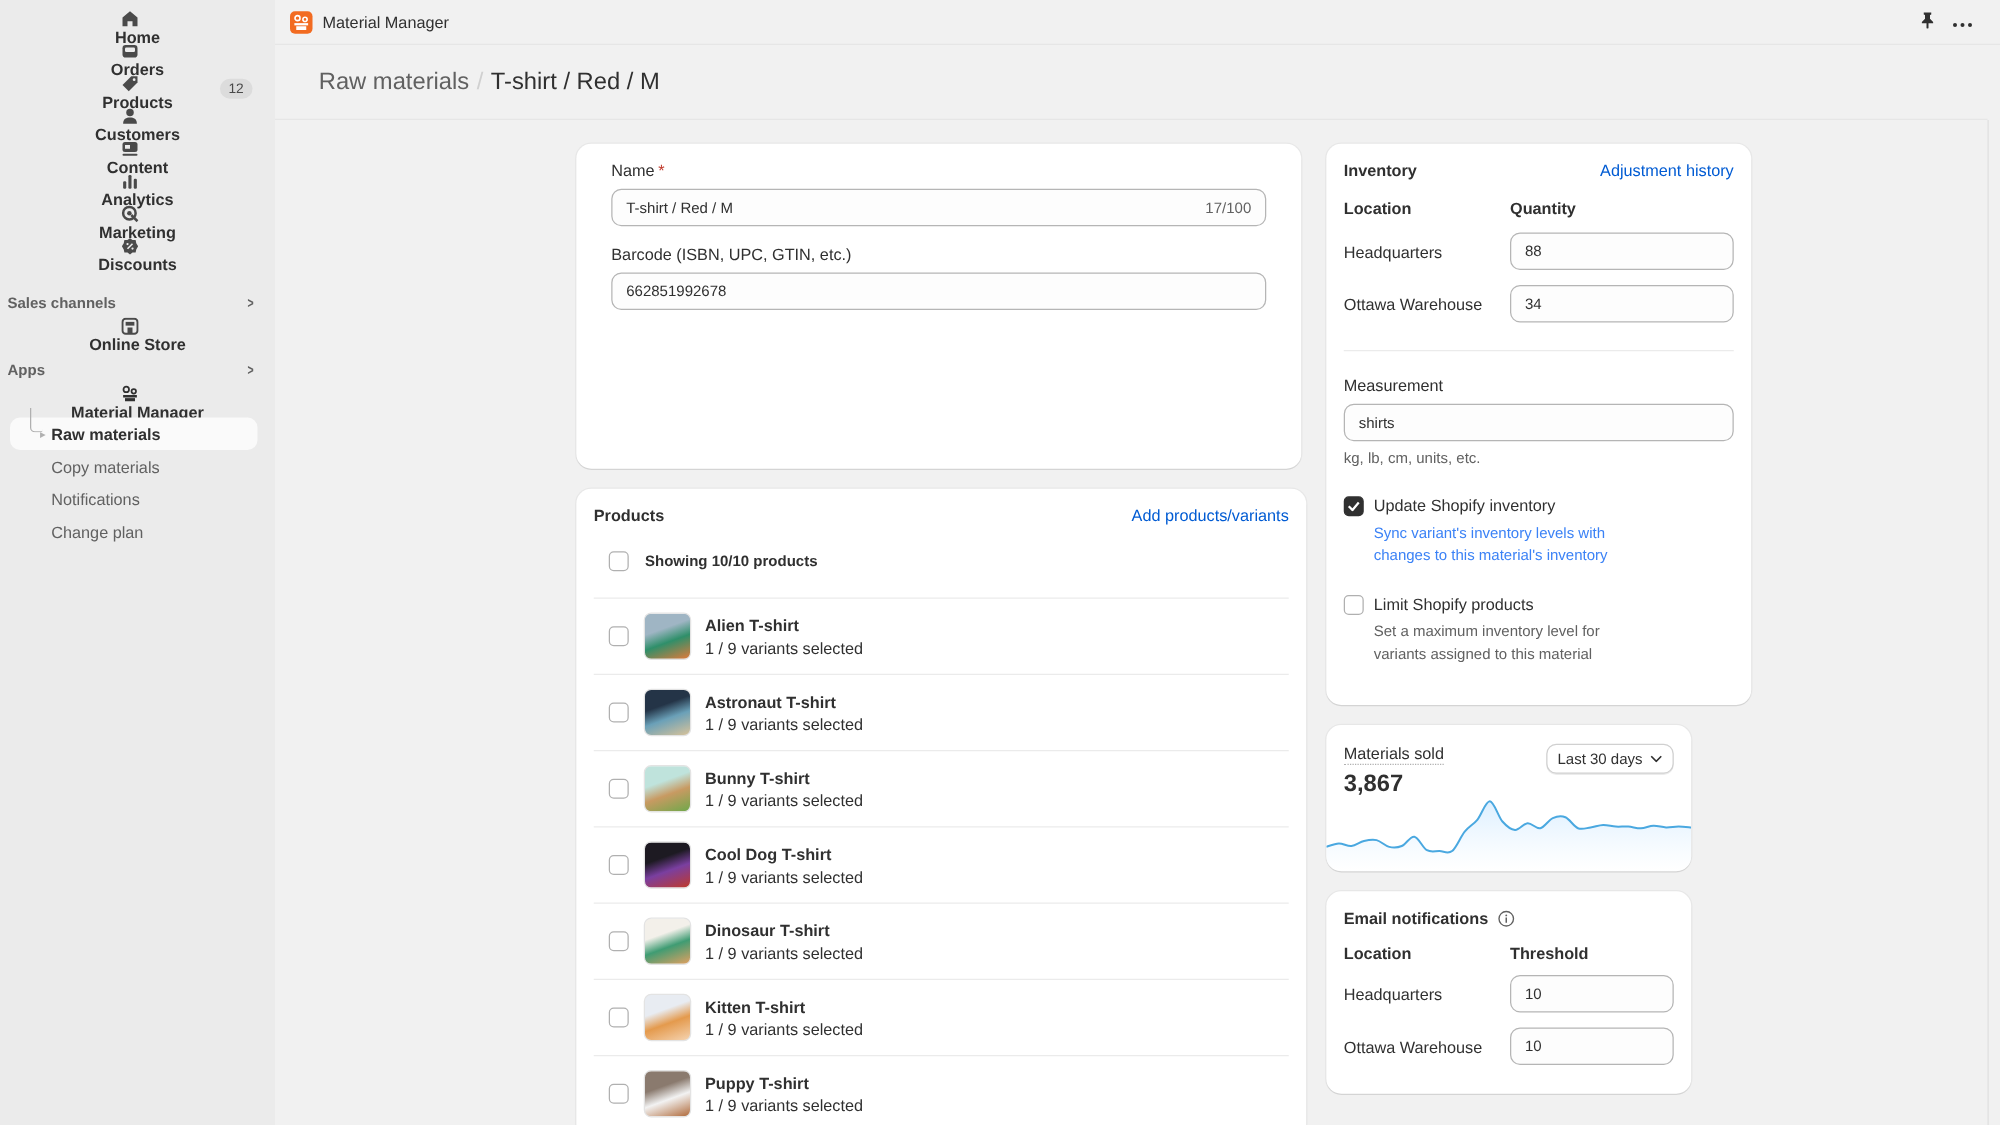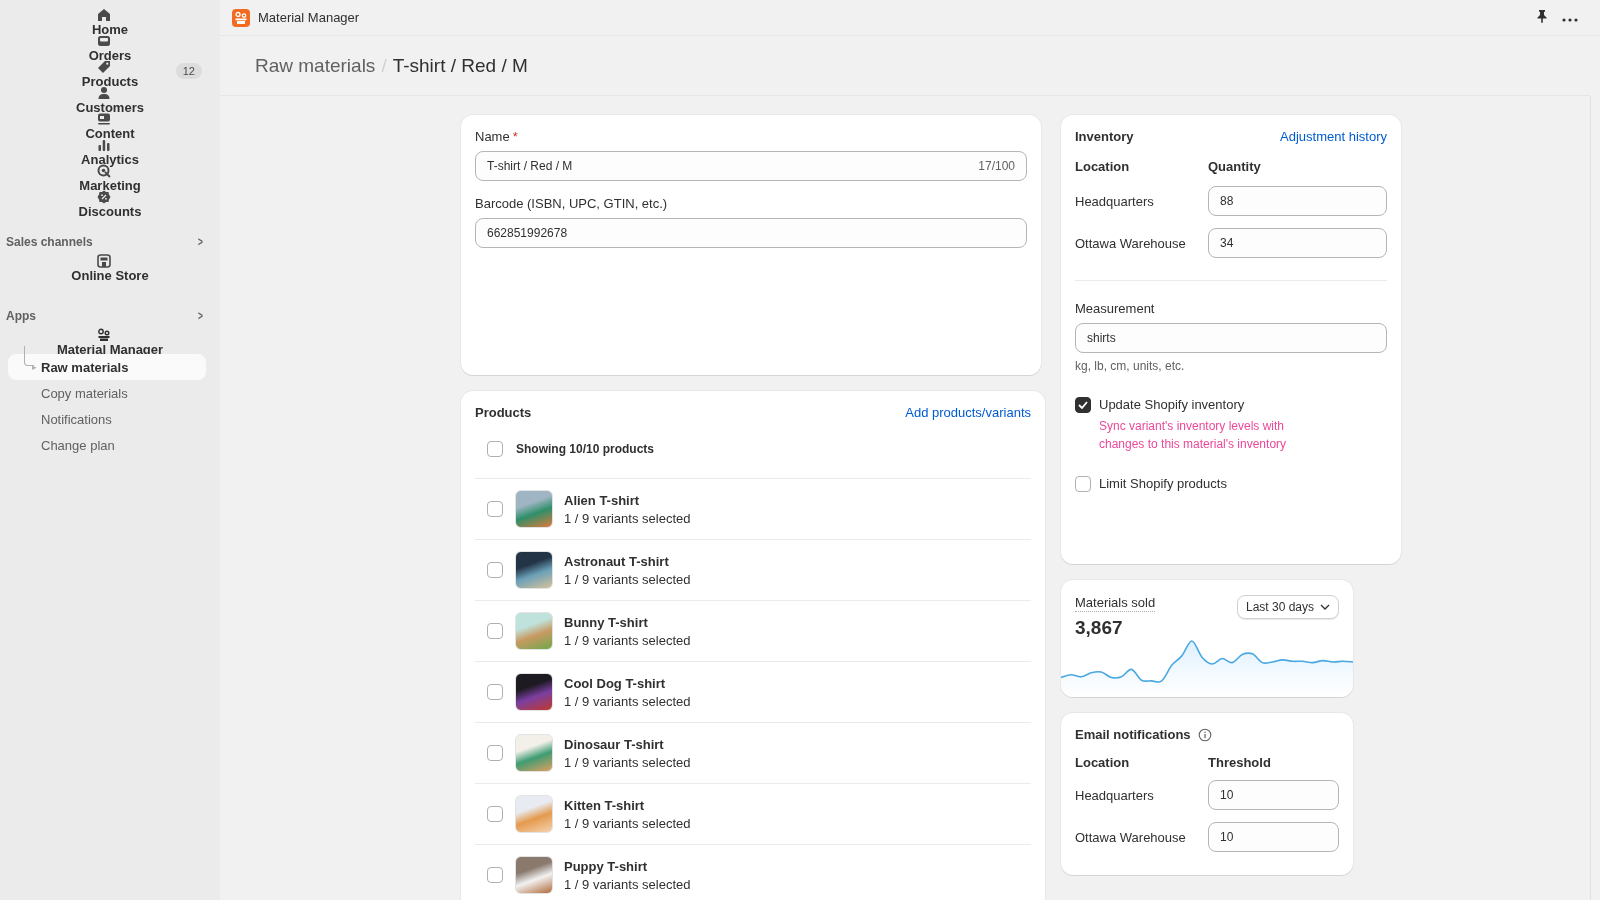--- a/index.html
+++ b/index.html
@@ -215,21 +215,21 @@
     <span class="ico">
       <svg viewBox="0 0 14 14">
           <rect x="1" y="1" width="12" height="12" rx="2.5" fill="none" stroke="#4a4a4a" stroke-width="1.6"></rect>
           <rect x="3.5" y="3.5" width="7" height="3" fill="#4a4a4a"></rect>
           <rect x="5" y="8" width="4" height="5" fill="#4a4a4a"></rect>
         </svg>
     </span>
     <span>Online Store</span>
   </div>
 
-  <div class="section-head" style="margin-top:26px;">
+  <div class="section-head" style="margin-top:6px;">
     <span>Apps</span>
     <span class="chev">&gt;</span>
   </div>
   <div class="nav-item">
     <span class="ico">
       <svg viewBox="0 0 14 14">
           <circle cx="4" cy="3.5" r="2.2" fill="none" stroke="#303030" stroke-width="1.4"></circle>
           <circle cx="10" cy="5" r="1.8" fill="none" stroke="#303030" stroke-width="1.4"></circle>
           <rect x="1.5" y="8" width="11" height="2" fill="#303030"></rect>
           <rect x="3" y="10.5" width="8" height="2.5" fill="#303030"></rect>
@@ -281,21 +281,21 @@
 
 <div class="page-header">
   <div style="display:flex;align-items:center;">
     <span class="crumb-parent">Raw materials</span>
     <span class="crumb-sep">/</span>
     <span class="crumb-current">T-shirt / Red / M</span>
   </div>
 </div>
 <div class="scroll-edge"></div>
 
-<section class="card" style="left:461px; top:115px; width:580px; height:260px; padding:14px 14px;">
+<section class="card" style="left:461px; top:115px; width:580px; height:260px; padding:14px 28px;">
   <div class="label">
     <span>Name</span><span class="req">*</span>
   </div>
   <div class="input" style="margin-top:7px;">
     <span>T-shirt / Red / M</span>
     <span class="counter">17/100</span>
   </div>
 
 
   <div style="display:flex; gap:11px; margin-top:15px;">
@@ -406,27 +406,28 @@
   <div style="font-size:12px; color:#616161; margin-top:6px;">kg, lb, cm, units, etc.</div>
 
   <div style="display:flex; margin-top:24px;">
     <span class="checkbox checked">
       <svg width="10" height="8" viewBox="0 0 10 8">
           <path d="M1 4 L4 7 L9 1" fill="none" stroke="#fff" stroke-width="1.8"></path>
         </svg>
     </span>
     <div style="margin-left:8px;">
       <div>Update Shopify inventory</div>
-      <div style="color:#ec4899; font-size:12px; line-height:18px; margin-top:5px; width:210px;">Sync variant's inventory levels with changes to this material's inventory</div>
+      <div style="color:#3b82f6; font-size:12px; line-height:18px; margin-top:5px; width:210px;">Sync variant's inventory levels with changes to this material's inventory</div>
     </div>
   </div>
   <div style="display:flex; margin-top:23px;">
     <span class="checkbox"></span>
     <div style="margin-left:8px;">
       <div>Limit Shopify products</div>
+      <div style="color:#616161; font-size:12px; line-height:18px; margin-top:5px; width:205px;">Set a maximum inventory level for variants assigned to this material</div>
     </div>
   </div>
 </section>
 
 <section class="card" style="left:1061px; top:580px; width:292px; height:117px; overflow:hidden;">
   <div style="position:absolute; left:14px; top:15px;">
     <span class="dotted-underline">Materials sold</span>
   </div>
   <div style="position:absolute; left:14px; top:37px; font-size:19px; font-weight:700;">3,867</div>
   <div class="select-btn" style="position:absolute; right:14px; top:15px;">

